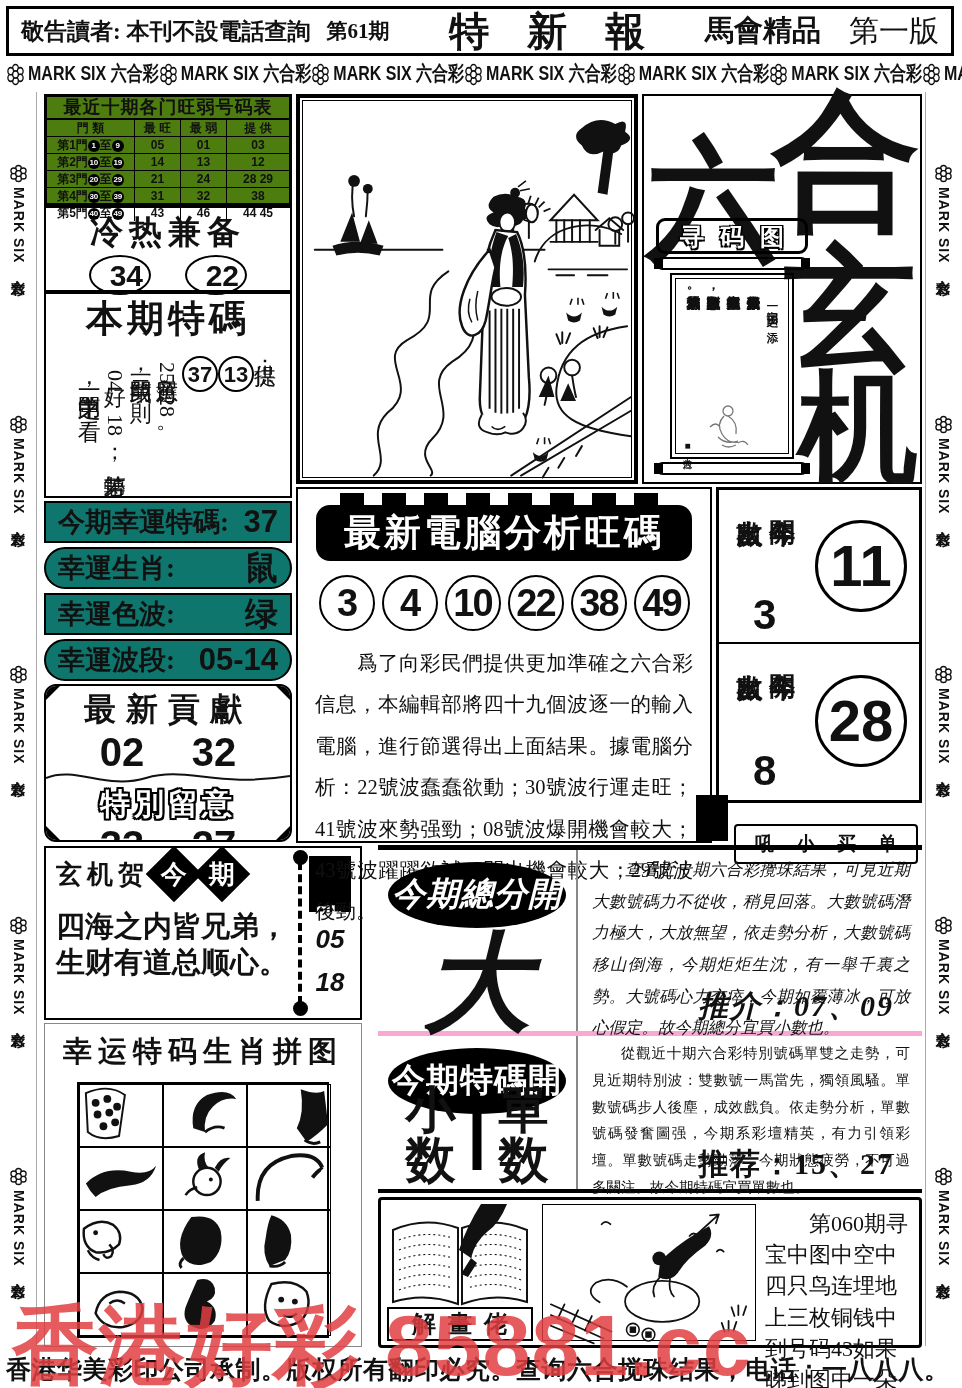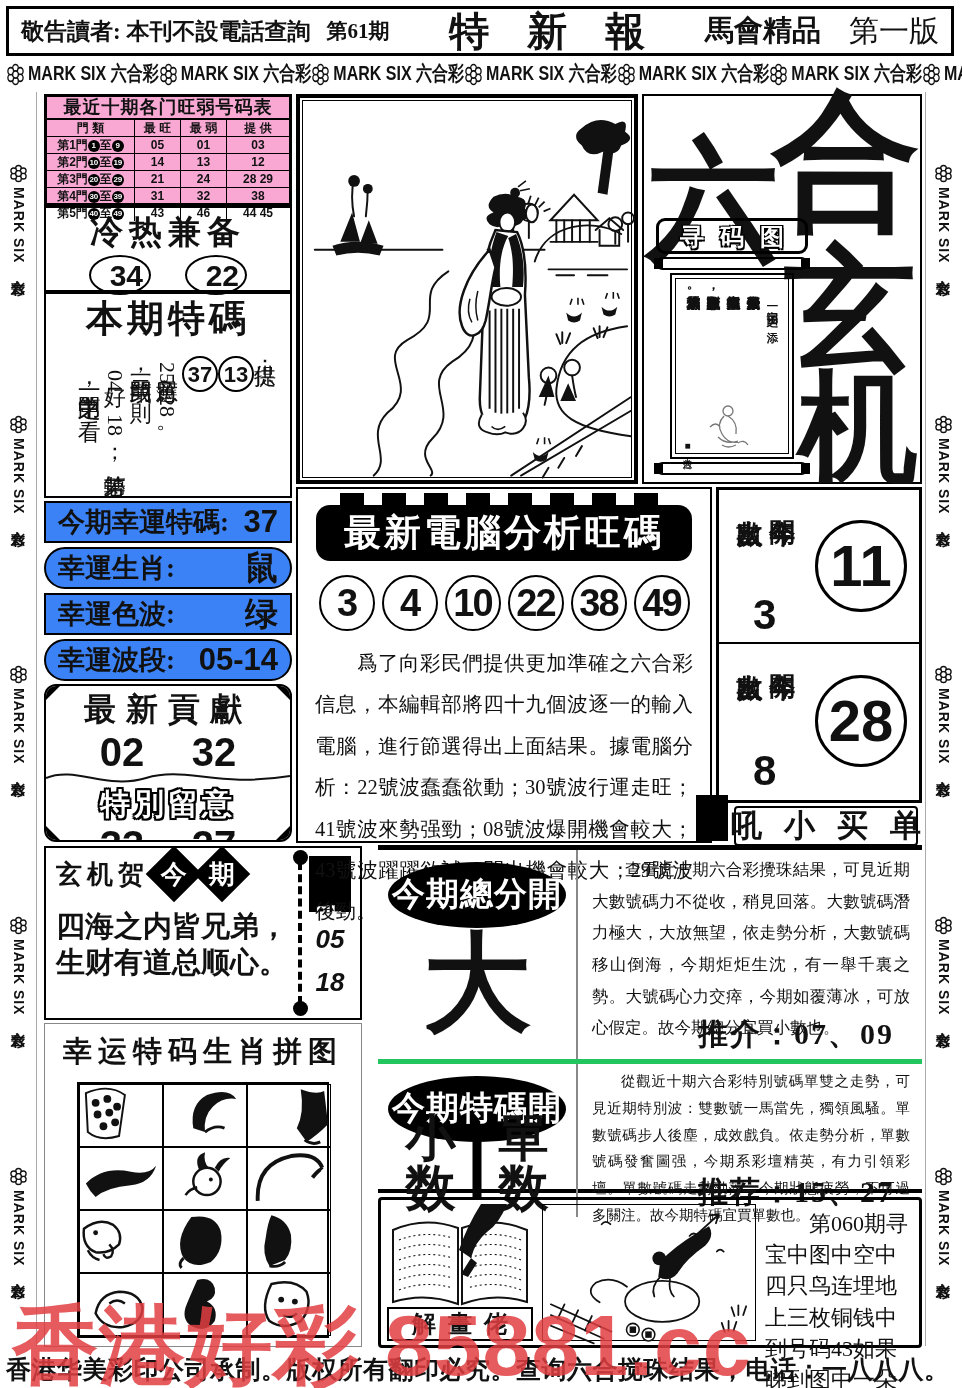--- a/index.html
+++ b/index.html
@@ -23,21 +23,21 @@
           transform:scale(1,1.25);}
   .strip{position:absolute;top:92px;width:36px;height:1254px;display:flex;flex-direction:column;
          justify-content:space-around;align-items:center;}
   .strip.left{left:1px;border-right:1px solid #aaa;}
   .strip.right{right:1px;border-left:1px solid #aaa;}
   .s-item{display:flex;flex-direction:column;align-items:center;gap:4px;}
   .s-txt{writing-mode:vertical-rl;font-family:"Liberation Sans",sans-serif;font-weight:bold;
          font-size:14px;letter-spacing:1px;white-space:nowrap;}
 
   
-  #hot-table{position:absolute;left:44px;top:94px;width:248px;height:112px;border:3px solid #000;background:#f9a8d4;}
+  #hot-table{position:absolute;left:44px;top:94px;width:248px;height:112px;border:3px solid #000;background:#4d7c0f;}
   .ht-title{font-weight:bold;font-size:18px;text-align:center;letter-spacing:1px;line-height:21px;border-bottom:2px solid #000;}
   .ht-head,.ht-row{display:grid;grid-template-columns:88px 46px 46px 1fr;align-items:center;
            font-family:"Liberation Sans",sans-serif;font-size:12px;font-weight:bold;border-bottom:1px solid #000;}
   .ht-head>div,.ht-row>div{text-align:center;line-height:16px;border-right:1px solid #000;}
   .ht-head>div:last-child,.ht-row>div:last-child{border-right:none;}
   .ht-row:last-child{border-bottom:none;}
   .bc{display:inline-block;width:12px;height:12px;border-radius:50%;background:#000;color:#fff;
       font:bold 8px/12px "Liberation Sans",sans-serif;text-align:center;vertical-align:1px;}
   .ht-door{white-space:nowrap;}
 
@@ -52,21 +52,21 @@
   .sc-cols{position:absolute;left:10px;right:10px;top:54px;bottom:4px;writing-mode:vertical-rl;font-size:22px;line-height:1.05;}
   .sc-col{margin:0 3px;}
   .sc-col:nth-child(2){padding-top:14px;}
   .sc-col:nth-child(3){padding-top:16px;}
   .sc-col:nth-child(4){padding-top:22px;}
   .sc-col:nth-child(5){padding-top:30px;font-size:23px;}
   .sc-circ{writing-mode:horizontal-tb;display:block;width:36px;height:36px;border:2px solid #000;border-radius:50%;
            font:bold 22px/34px "Liberation Sans",sans-serif;text-align:center;margin:8px auto 0;}
 
   .lucky{position:absolute;left:44px;width:248px;height:42px;border:2px solid #000;display:flex;
-         align-items:center;justify-content:space-between;padding:0 12px;background:#3b82f6;}
+         align-items:center;justify-content:space-between;padding:0 12px;background:#0f766e;}
   .lucky.pill{border-radius:21px;}
   .lk-lbl{font-size:27px;font-weight:bold;white-space:nowrap;}
   .lk-val{font-size:31px;font-weight:bold;font-family:"Liberation Sans",sans-serif;}
   .lk-val.cjk{font-family:"Liberation Serif",serif;font-size:33px;}
 
   #contribution{position:absolute;left:44px;top:684px;width:248px;height:158px;border:2px solid #000;
                 border-radius:12px;text-align:center;overflow:hidden;}
   .corner{position:absolute;width:0;height:0;border-style:solid;}
   .c-tl{left:-2px;top:-2px;border-width:18px 18px 0 0;border-color:#000 transparent transparent transparent;}
   .c-tr{right:-2px;top:-2px;border-width:0 18px 18px 0;border-color:transparent #000 transparent transparent;}
@@ -147,28 +147,28 @@
   #year-stats{position:absolute;left:716px;top:487px;width:206px;height:316px;border:3px solid #000;}
   .ys-cell{position:relative;height:154px;}
   .ys-cell:first-child{border-bottom:2px solid #000;}
   .ys-label{position:absolute;left:12px;top:10px;writing-mode:vertical-rl;font-size:26px;font-weight:bold;
             line-height:1.15;height:118px;}
   .ys-label div{margin:0 3px;}
   .ys-count{position:absolute;left:34px;bottom:6px;font:bold 42px/42px "Liberation Sans",sans-serif;}
   .ys-circ{position:absolute;right:12px;top:50%;transform:translateY(-50%);width:92px;height:92px;
            border:3px solid #000;border-radius:50%;text-align:center;font:bold 58px/86px "Liberation Sans",sans-serif;}
   #corner-blob{position:absolute;left:696px;top:795px;width:32px;height:46px;background:#000;}
-  #small-buy{position:absolute;left:734px;top:806px;width:184px;height:40px;border:2px solid #000;border-radius:4px;
-             font-size:31px;font-weight:bold;display:flex;align-items:center;justify-content:center;
+  #small-buy{position:absolute;left:734px;top:824px;width:184px;height:40px;border:2px solid #000;border-radius:4px;
+             font-size:19px;font-weight:bold;display:flex;align-items:center;justify-content:center;
              letter-spacing:22px;text-indent:22px;white-space:nowrap;}
 
   
   #grid{position:absolute;left:378px;top:845px;width:544px;height:348px;border-top:5px solid #000;border-bottom:4px solid #000;}
   .g-row{display:flex;}
-  .g-row1{height:214px;border-bottom:5px solid #22c55e;}
+  .g-row1{height:186px;border-bottom:5px solid #f9a8d4;font-style:italic;}
   .g-row2{height:153px;}
   .g-left{width:198px;border-right:2px solid #888;position:relative;text-align:center;}
   .g-rightcol{flex:1;position:relative;padding:4px 12px 0 14px;}
   .badge{margin:12px auto 0;width:178px;height:66px;background:#000;border-radius:50%;color:#fff;
          font-size:33px;font-weight:bold;line-height:64px;letter-spacing:1px;}
   .big-da{font-size:108px;font-weight:bold;line-height:1.0;margin-top:2px;}
   .sp-bar{position:absolute;left:50%;top:72px;transform:translateX(-50%);width:9px;height:62px;background:#000;}
   .sp-chars{position:absolute;bottom:4px;left:0;right:0;display:flex;justify-content:space-between;padding:0 6px;
             font-size:50px;font-weight:bold;line-height:1;}
   .g-body1{font-size:16.5px;line-height:1.92;text-indent:2em;text-align:justify;}

